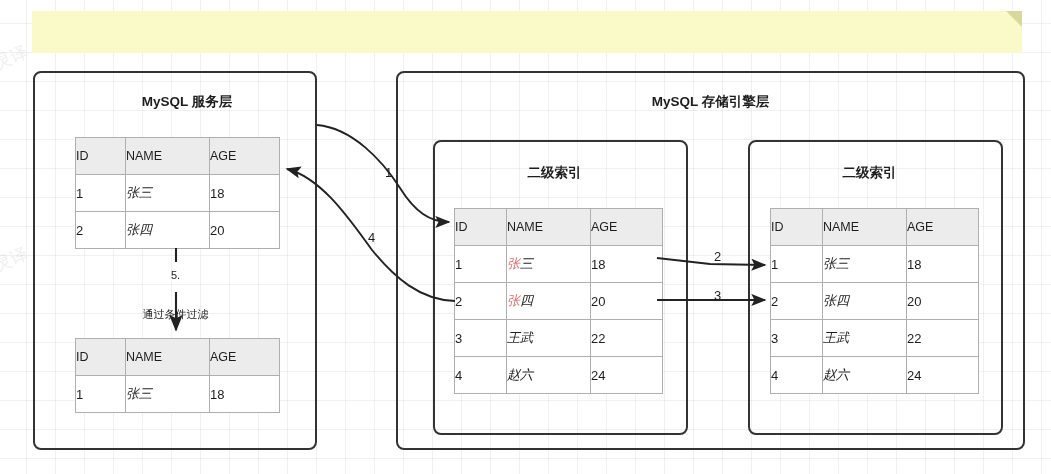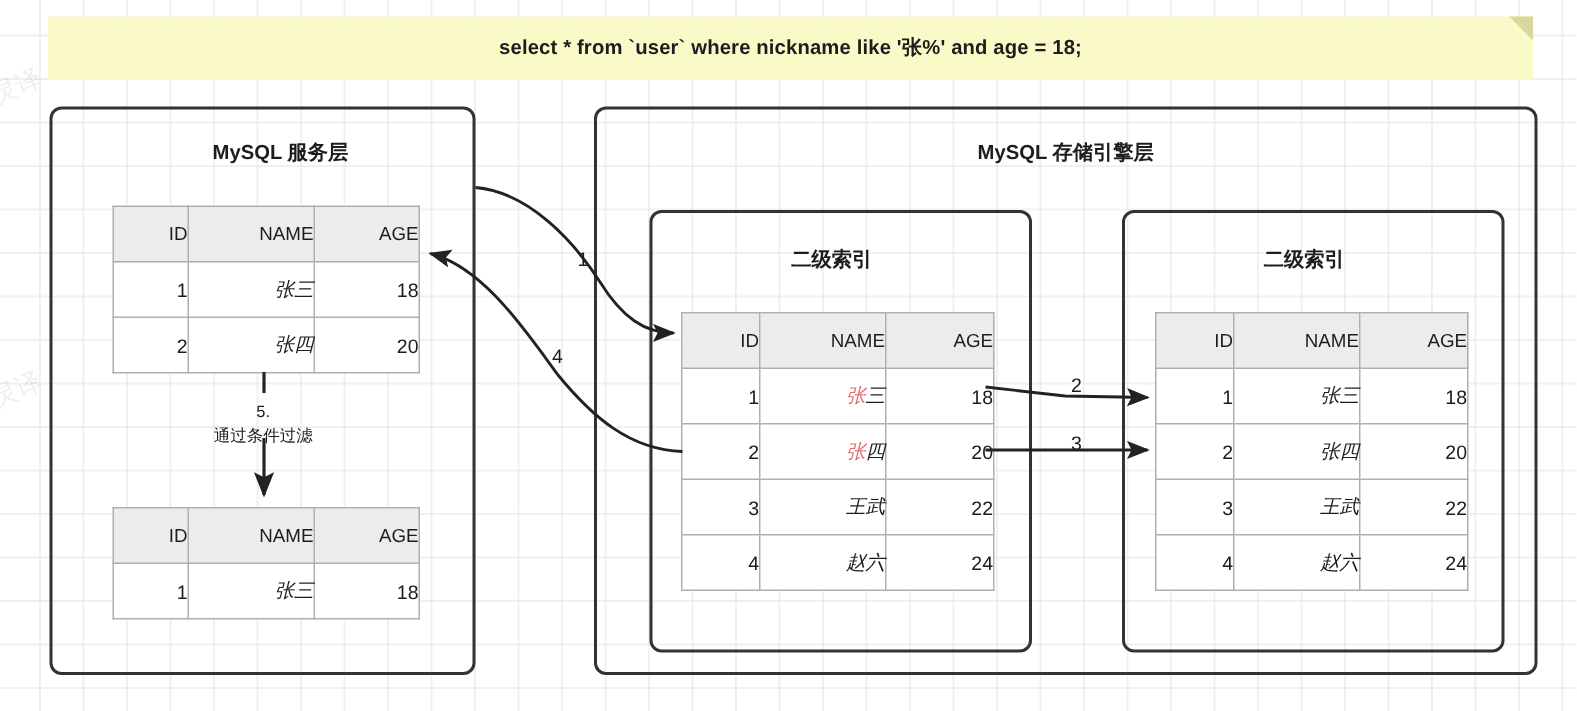--- a/index.html
+++ b/index.html
@@ -107,21 +107,21 @@
 
   
   table.grid {
     position: absolute;
     border-collapse: collapse;
     table-layout: fixed;
     background: #fff;
   }
   table.grid td, table.grid th {
     border: 1px solid #AFAFAF;
-    text-align: right;
+    text-align: left;
     font-weight: normal;
     color: #1d1d1d;
     font-size: 13px;
     height: 37px;
     padding: 0;
   }
   table.grid th {
     background: #ECECEC;
     font-size: 12.5px;
   }
@@ -146,21 +146,21 @@
   #step5-label {
     position: absolute;
     left: 108px;
     top: 268px;
     width: 135px;
     text-align: center;
     font-size: 11px;
     color: #1d1d1d;
     line-height: 15px;
   }
-  #step5-label .cn { font-family: "DejaVu Sans", sans-serif; }
+  #step5-label .cn { font-family: "DejaVu Sans", sans-serif; margin-top: 24px; }
 
   
   .arrow-label {
     position: absolute;
     font-size: 13px;
     color: #1d1d1d;
     font-family: "Liberation Sans", sans-serif;
   }
   #lbl-1 { left: 385px; top: 165px; }
   #lbl-4 { left: 368px; top: 230px; }
@@ -178,21 +178,20 @@
 </style>
 </head>
 <body>
 
 <div id="canvas">
 
   <div class="watermark wm1">灵译</div>
   <div class="watermark wm2">灵译</div>
 
   <div id="sql-note">
-    <span id="sql-note-text">select * from `user` where nickname like '张%' and age = 18;</span>
     <span id="sql-note-corner"></span>
   </div>
 
   <div class="panel" id="panel-service">
     <div class="panel-title">MySQL 服务层</div>
   </div>
 
   <div class="panel" id="panel-engine">
     <div class="panel-title">MySQL 存储引擎层</div>
   </div>

